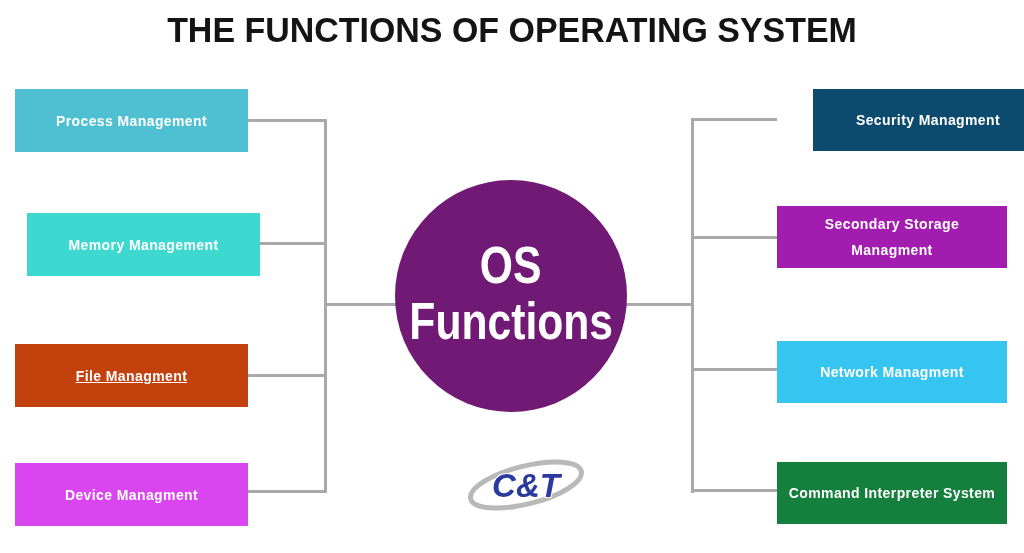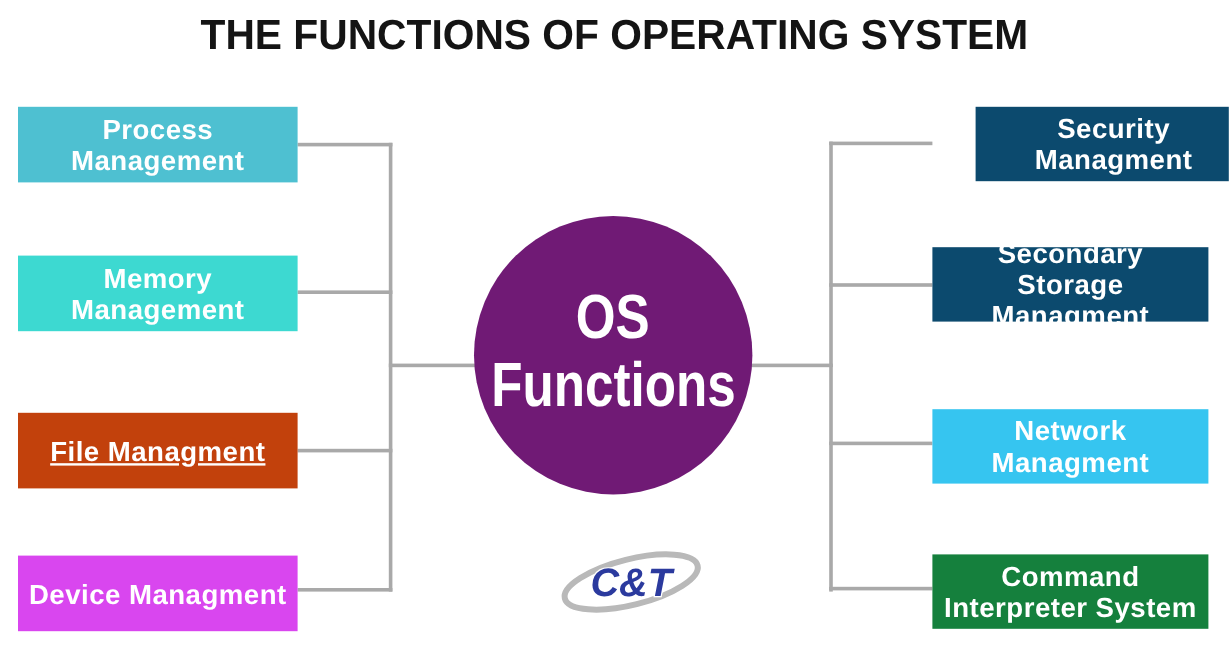--- a/index.html
+++ b/index.html
@@ -9,21 +9,21 @@
   }
   .title{
     position:absolute;top:10px;left:0;width:1024px;text-align:center;
     font-size:35px;font-weight:bold;letter-spacing:0px;
     transform:scaleX(.97);transform-origin:center;
     margin:0;
   }
   .line{position:absolute;}
   .box{
     position:absolute;display:flex;align-items:center;justify-content:center;
-    text-align:center;color:#ffffff;font-weight:bold;font-size:23px;
+    text-align:center;color:#ffffff;font-weight:bold;font-size:14px;
     letter-spacing:.4px;line-height:26px;padding:0 8px;box-sizing:border-box;
   }
   .box-left{left:15px;width:233px;height:63px;}
   .box-right{left:777px;width:230px;height:62px;}
   .circle{
     position:absolute;left:395px;top:180px;width:232px;height:232px;
     border-radius:50%;display:flex;flex-direction:column;align-items:center;
     justify-content:center;color:#ffffff;padding-bottom:6px;box-sizing:border-box;
   }
   .circle .txt{
@@ -47,34 +47,34 @@
 <div class="line" style="left: 691px; top: 118px; width: 3px; height: 375px; background: rgb(169, 169, 169);"></div>
 <div class="line" style="left: 691px; top: 118px; width: 86px; height: 3px; background: rgb(169, 169, 169);"></div>
 <div class="line" style="left: 691px; top: 236px; width: 86px; height: 3px; background: rgb(169, 169, 169);"></div>
 <div class="line" style="left: 691px; top: 368px; width: 86px; height: 3px; background: rgb(169, 169, 169);"></div>
 <div class="line" style="left: 691px; top: 489px; width: 86px; height: 3px; background: rgb(169, 169, 169);"></div>
 <div class="line" style="left: 511px; top: 303px; width: 183px; height: 3px; background: rgb(169, 169, 169);"></div>
 
 <div class="box box-left" style="top: 89px; background: rgb(78, 192, 209);">
   <span>Process Management</span>
 </div>
-<div class="box box-left" style="top: 213px; background: rgb(61, 217, 209);">
+<div class="box box-left" style="top: 213px; background: rgb(61, 217, 209); margin-left: 12px;">
   <span>Memory Management</span>
 </div>
 <div class="box box-left" style="top: 344px; background: #c2410c; text-decoration: underline;">
   <span>File Managment</span>
 </div>
 <div class="box box-left" style="top: 463px; background: #d946ef;">
   <span>Device Managment</span>
 </div>
 
 <div class="box box-right" style="top: 89px; background: #0c4a6e; margin-left: 36px;">
   <span>Security Managment</span>
 </div>
-<div class="box box-right" style="top: 206px; background: #0c4a6e;">
+<div class="box box-right" style="top: 206px; background: #a21caf;">
   <span>Secondary Storage Managment</span>
 </div>
 <div class="box box-right" style="top: 341px; background: rgb(54, 197, 240); justify-content: center;">
   <span>Network Managment</span>
 </div>
 <div class="box box-right" style="top: 462px; background: #15803d;">
   <span>Command Interpreter System</span>
 </div>
 
 <div class="circle" style="background: #701a75;">

